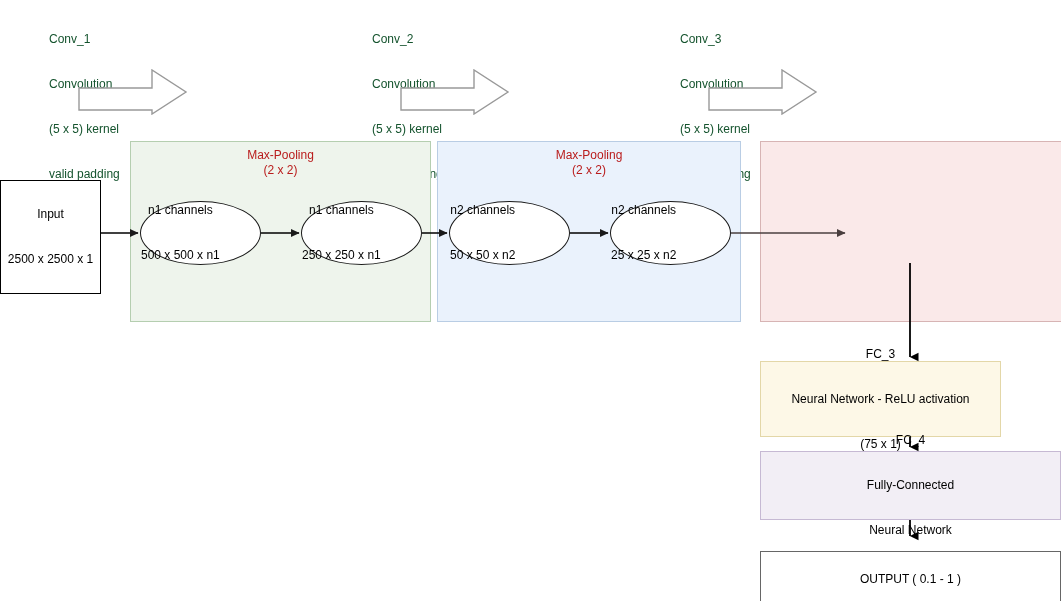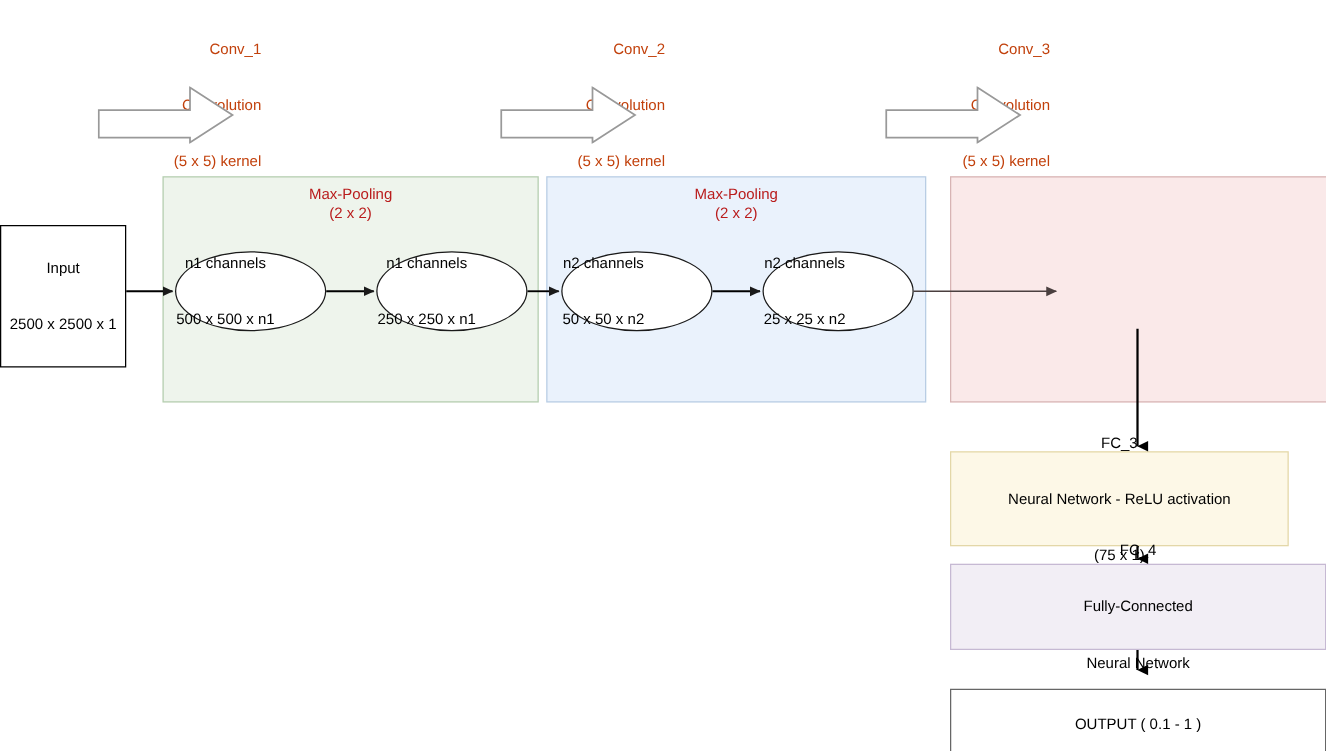--- a/index.html
+++ b/index.html
@@ -15,24 +15,24 @@
     position: relative;
     width: 1061px;
     height: 601px;
     overflow: hidden;
     background: #ffffff;
   }
 
   
   .stage-label {
     position: absolute;
-    text-align: right;
-    font-size: 12px;
-    line-height: 15px;
-    color: #c2410c;
+    text-align: left;
+    font-size: 12px;
+    line-height: 15px;
+    color: #14532d;
     white-space: pre;
   }
 
   
   .block-arrow { position: absolute; }
 
   
   .panel {
     position: absolute;
     box-sizing: border-box;
@@ -172,21 +172,21 @@
   </div>
 
   <div class="ellipse-node" style="left:610px; top:201px; width:121px; height:64px;">
     <div>
       <div>n2 channels</div>
       <div>25 x 25 x n2</div>
     </div>
   </div>
 
 
-  <div class="rect-node rect-fc3" style="left:760px; top:361px; width:271px; height:76px;">
+  <div class="rect-node rect-fc3" style="left:760px; top:361px; width:241px; height:76px;">
     <div>
       <div>FC_3</div>
       <div>Neural Network - ReLU activation</div>
       <div>(75 x 1)</div>
     </div>
   </div>
 
   <div class="rect-node rect-fc4" style="left:760px; top:451px; width:301px; height:69px;">
     <div>
       <div>FC_4</div>

